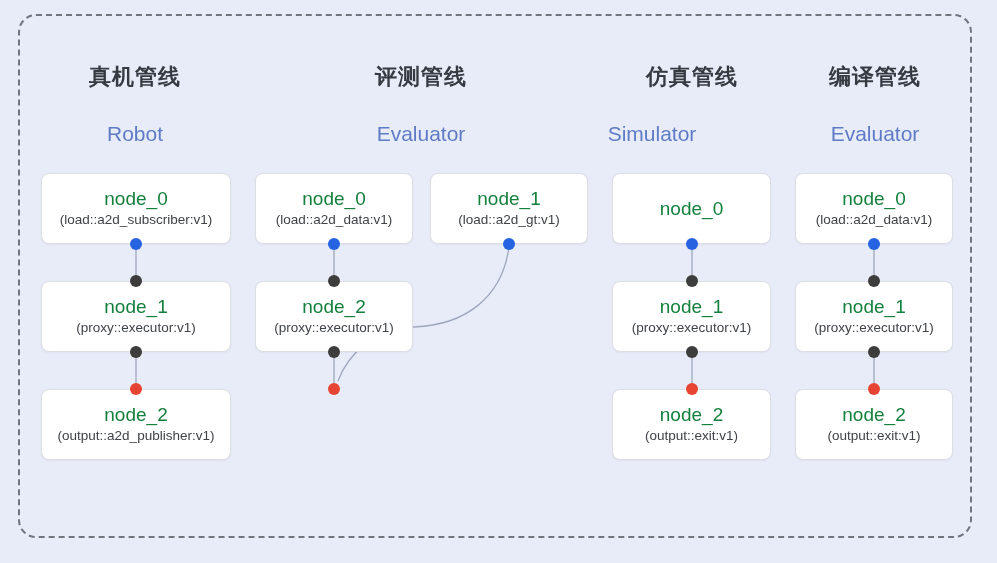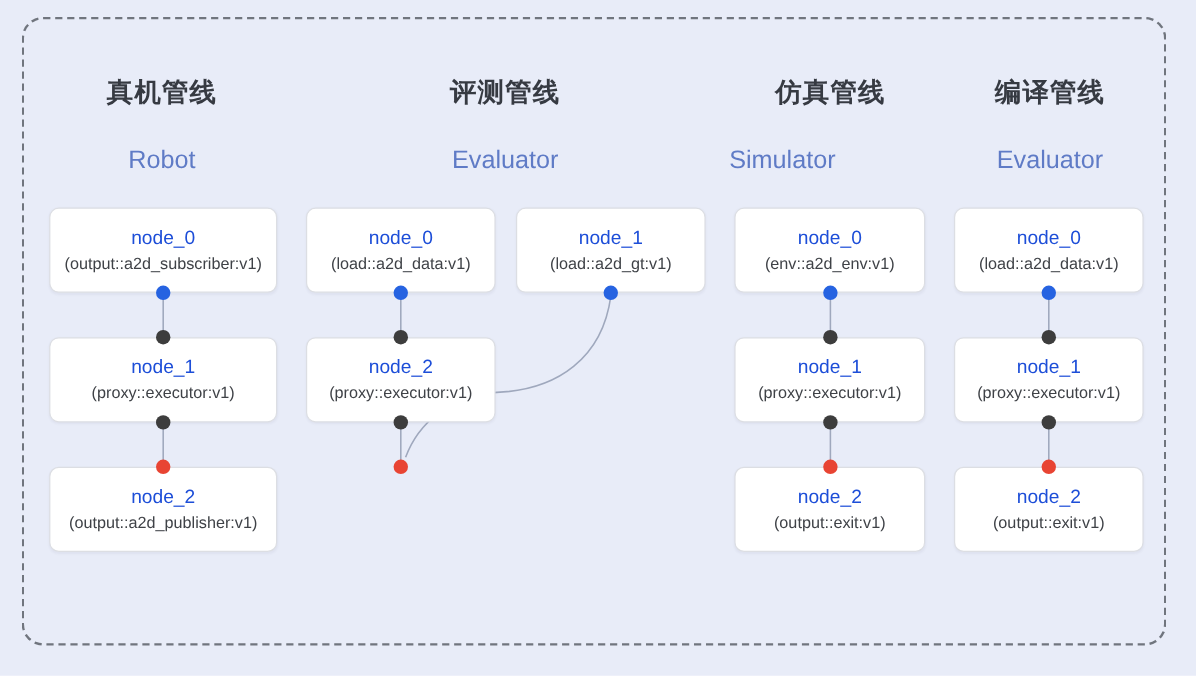--- a/index.html
+++ b/index.html
@@ -21,21 +21,21 @@
     position:absolute; top:122px; transform:translateX(-50%);
     font-size:21px; font-weight:400; color:#5F7BC6; white-space:nowrap;text-align:right;
   }
   .edges { position:absolute; left:0; top:0; z-index:1; }
   .node {
     position:absolute; height:71px; box-sizing:border-box; z-index:2;
     background:#FFFFFF; border:1px solid #DCDEE3; border-radius:8px;
     display:flex; flex-direction:column; align-items:center; justify-content:center;
     box-shadow:0 1px 2px rgba(60,70,100,0.06);
   }
-  .node-name { font-size:16px; color:#1d4ed8; line-height:21px; }
+  .node-name { font-size:19px; color:#15803d; line-height:21px; }
   .node-type { font-size:13.5px; color:#3F4247; line-height:21px; }
   .dot {
     position:absolute; width:12px; height:12px; border-radius:50%; z-index:3;
   }
   .dot-blue  { background:#2663E1; }
   .dot-black { background:#3D3D3D; }
   .dot-red   { background:#E84433; }
 </style>
 </head>
 <body>
@@ -68,21 +68,21 @@
       <line x1="692" y1="244" x2="692" y2="281"></line>
       <line x1="692" y1="352" x2="692" y2="389"></line>
 
       <line x1="874" y1="244" x2="874" y2="281"></line>
       <line x1="874" y1="352" x2="874" y2="389"></line>
     </g>
   </svg>
 
   <div class="node" style="left:41px;top:173px;width:190px">
     <div class="node-name">node_0</div>
-    <div class="node-type">(output::a2d_subscriber:v1)</div>
+    <div class="node-type">(load::a2d_subscriber:v1)</div>
   </div>
   <div class="node" style="left:41px;top:281px;width:190px">
     <div class="node-name">node_1</div>
     <div class="node-type">(proxy::executor:v1)</div>
   </div>
   <div class="node" style="left:41px;top:389px;width:190px">
     <div class="node-name">node_2</div>
     <div class="node-type">(output::a2d_publisher:v1)</div>
   </div>
 
@@ -94,21 +94,20 @@
     <div class="node-name">node_1</div>
     <div class="node-type">(load::a2d_gt:v1)</div>
   </div>
   <div class="node" style="left:255px;top:281px;width:158px">
     <div class="node-name">node_2</div>
     <div class="node-type">(proxy::executor:v1)</div>
   </div>
 
   <div class="node" style="left:612px;top:173px;width:159px">
     <div class="node-name">node_0</div>
-    <div class="node-type">(env::a2d_env:v1)</div>
   </div>
   <div class="node" style="left:612px;top:281px;width:159px">
     <div class="node-name">node_1</div>
     <div class="node-type">(proxy::executor:v1)</div>
   </div>
   <div class="node" style="left:612px;top:389px;width:159px">
     <div class="node-name">node_2</div>
     <div class="node-type">(output::exit:v1)</div>
   </div>
 

